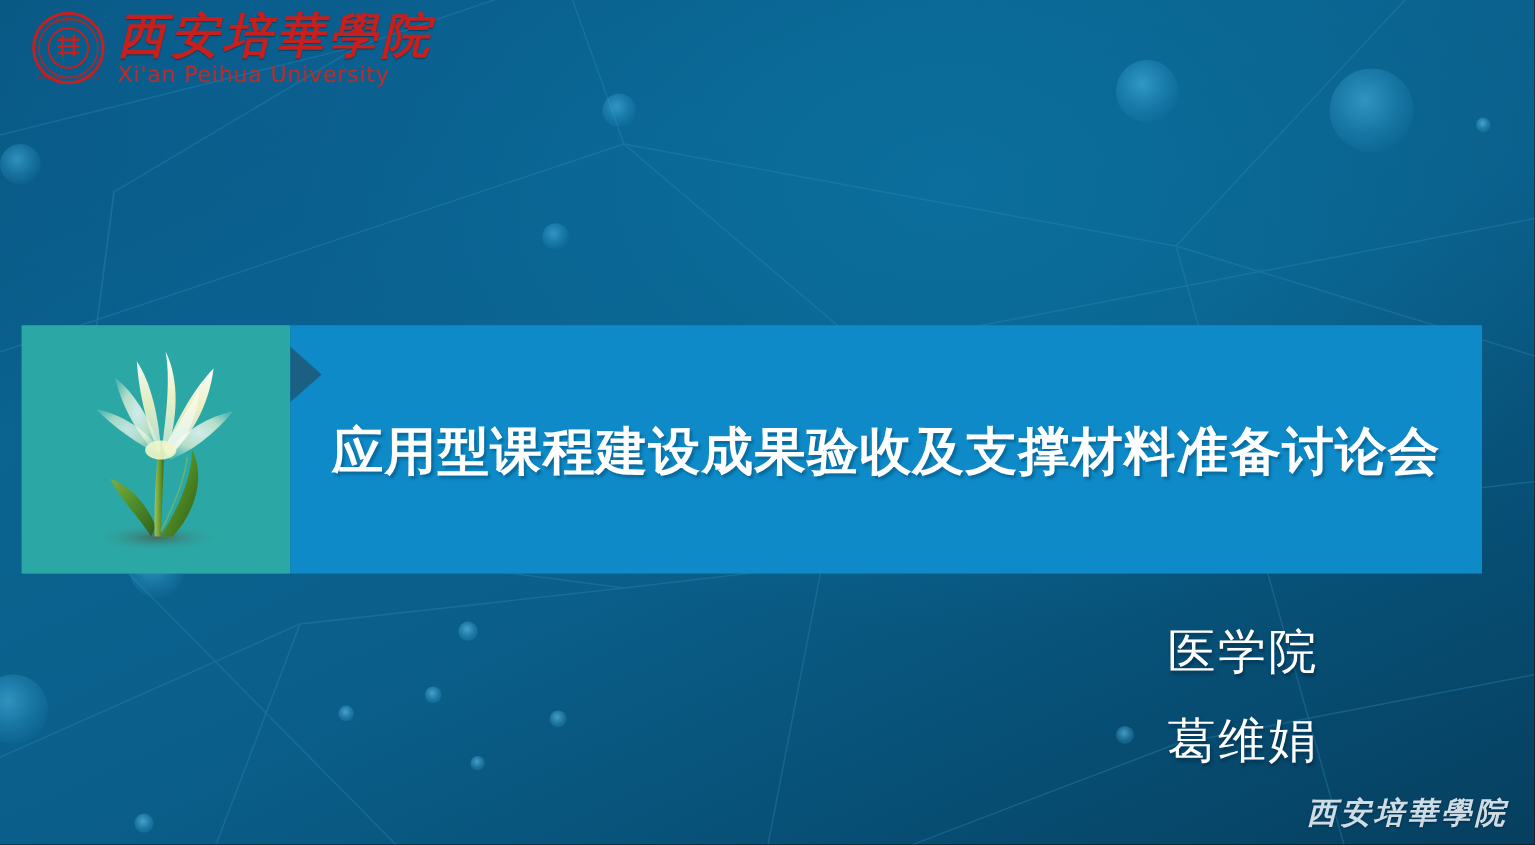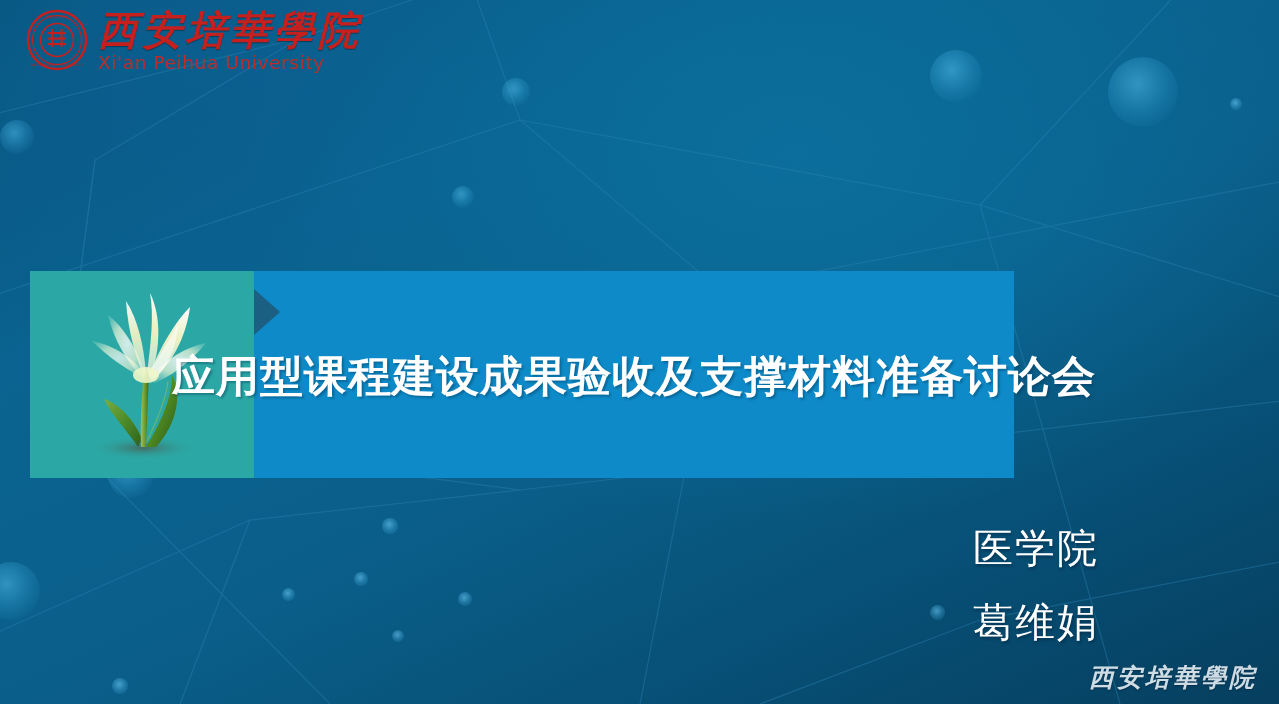--- a/index.html
+++ b/index.html
@@ -81,23 +81,23 @@
     font-size: 18.5px;
     letter-spacing: 0.6px;
     margin-top: 4px;
     white-space: nowrap;
     font-family: "DejaVu Sans", "Liberation Sans", sans-serif;
   }
 
   
   .title-band {
     position: absolute;
-    left: 30px;
+    left: 18px;
     top: 271px;
-    width: 984px;
+    width: 1217px;
     height: 207px;
   }
   .flower-box {
     position: absolute;
     left: 0;
     top: 0;
     width: 224px;
     height: 207px;
     background: #2ba8a5;
     overflow: hidden;
@@ -144,21 +144,21 @@
     right: 180px;
     top: 528px;
     text-align: left;
   }
   .presenter-line {
     color: #ffffff;
     font-size: 40px;
     line-height: 1.0;
     letter-spacing: 2px;
     white-space: nowrap;
-    font-family: Liberation Sans, sans-serif;
+    font-family: Liberation Mono, monospace;
     text-shadow: 1px 2px 3px rgba(0,30,55,0.55);
   }
   .presenter-line.second {
     margin-top: 34px;
     text-align: right;
   }
 
   
   .watermark {
     position: absolute;

